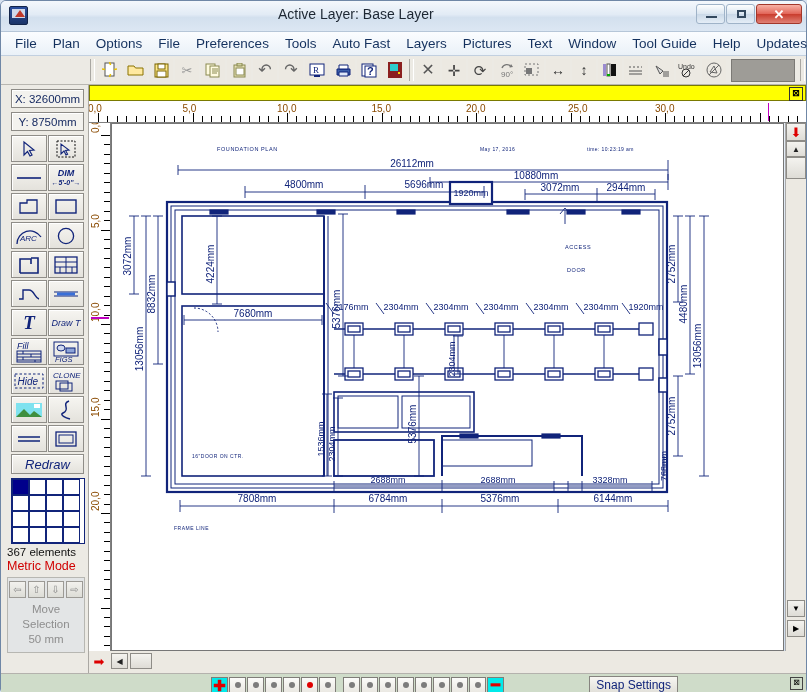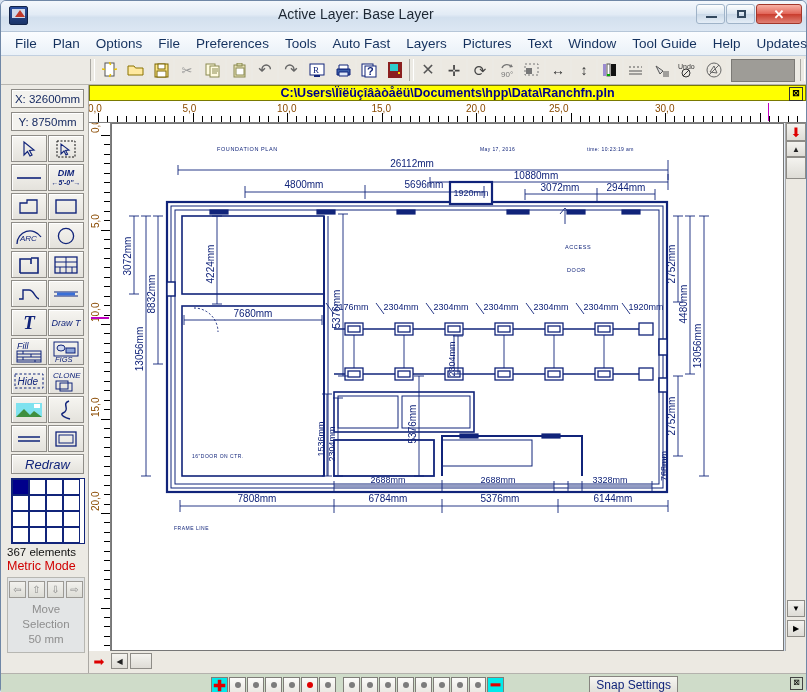--- a/index.html
+++ b/index.html
@@ -566,31 +566,30 @@
         </div>
         <div class="movetxt">Move</div>
         <div class="movetxt" style="margin-top:0">Selection</div>
         <div class="movetxt" style="margin-top:0">50 mm</div>
       </div>
     </div>
 
     <div class="canvas-area">
 
       <div class="pathbar">
-        <span>C:\Users\Ïîëüçîâàòåëü\Documents\hpp\Data\Ranchfn.pln</span>
         <span class="pathclose">⊠</span>
       </div>
 
       <div class="hruler" id="hruler">
           <div class="rl" style="left: -1px; top: 2px;">0,0</div>
           <div class="rl" style="left: 93.5px; top: 2px;">5,0</div>
           <div class="rl" style="left: 188px; top: 2px;">10,0</div>
           <div class="rl" style="left: 282.5px; top: 2px;">15,0</div>
           <div class="rl" style="left: 377px; top: 2px;">20,0</div>
-          <div class="rl" style="left: 460px; top: 2px;">25,0</div>
+          <div class="rl" style="left: 479px; top: 2px;">25,0</div>
           <div class="rl" style="left: 566px; top: 2px;">30,0</div>
           <div class="tick" style="left: 9px; top: 12px; width: 1px; height: 9px;"></div>
           <div class="tick" style="left: 18.45px; top: 15px; width: 1px; height: 6px;"></div>
           <div class="tick" style="left: 27.9px; top: 15px; width: 1px; height: 6px;"></div>
           <div class="tick" style="left: 37.35px; top: 15px; width: 1px; height: 6px;"></div>
           <div class="tick" style="left: 46.8px; top: 15px; width: 1px; height: 6px;"></div>
           <div class="tick" style="left: 56.25px; top: 15px; width: 1px; height: 6px;"></div>
           <div class="tick" style="left: 65.7px; top: 15px; width: 1px; height: 6px;"></div>
           <div class="tick" style="left: 75.15px; top: 15px; width: 1px; height: 6px;"></div>
           <div class="tick" style="left: 84.6px; top: 15px; width: 1px; height: 6px;"></div>

